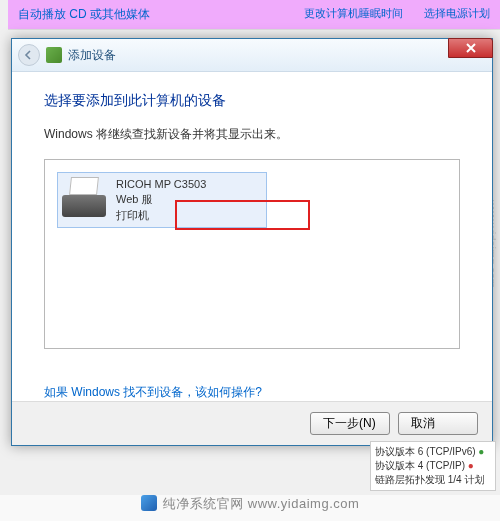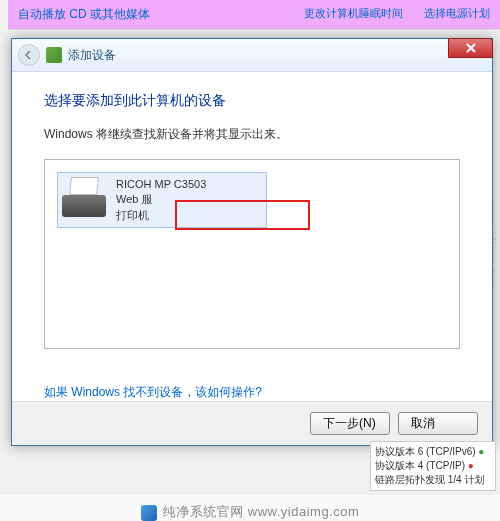--- a/index.html
+++ b/index.html
@@ -164,21 +164,21 @@
       margin-left: 16px;
     }
     .stray-panel .row { white-space: nowrap; overflow: hidden; }
     .green-dot { color: #3a9a3a; }
     .red-dot { color: #d03a3a; }
     .watermark-bar {
       position: absolute;
       bottom: 0; left: 0; right: 0;
       height: 26px;
       background: rgba(255,255,255,0.6);
-      display: flex; align-items: flex-end; justify-content: center;
+      display: flex; align-items: flex-start; justify-content: center;
       font-size: 13px; color: #888;
       letter-spacing: 0.5px;
     }
     .watermark-bar .logo {
       width: 16px; height: 16px;
       background: linear-gradient(135deg,#4aa0e8,#2060b0);
       border-radius: 3px;
       margin-right: 6px;
     }
     .side-watermark {

